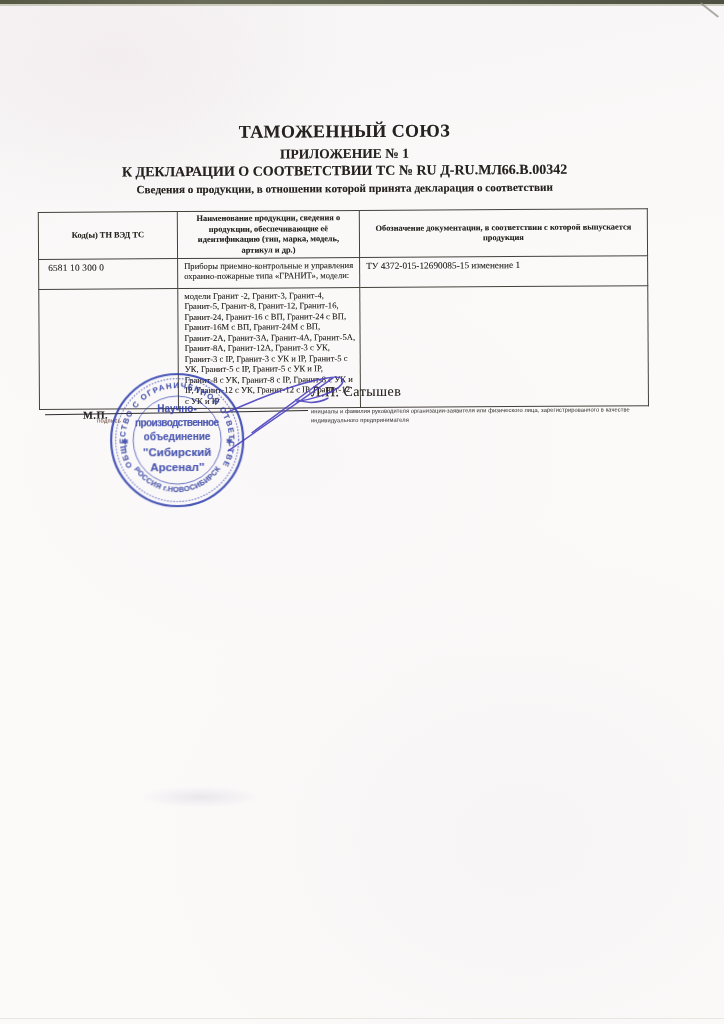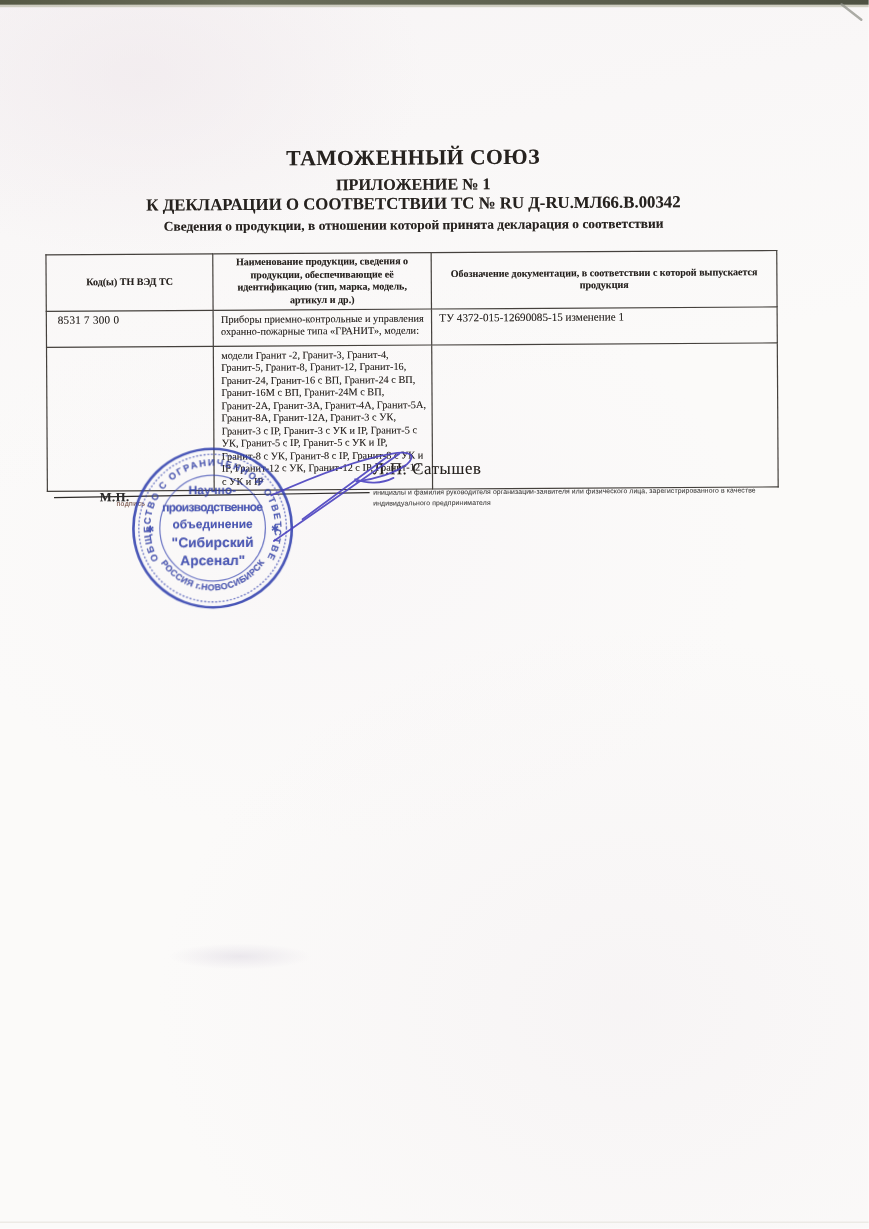--- a/index.html
+++ b/index.html
@@ -79,21 +79,21 @@
           <col style="width:182px">
           <col style="width:288px">
         </colgroup>
       <tbody>
           <tr class="hdr">
         <td>Код(ы) ТН ВЭД ТС</td>
         <td>Наименование продукции, сведения о продукции, обеспечивающие её идентификацию (тип, марка, модель, артикул и др.)</td>
         <td>Обозначение документации, в соответствии с которой выпускается продукция</td>
       </tr>
       <tr class="row1">
-        <td class="cell-code">8531 7 300 0</td>
+        <td class="cell-code">6581 10 300 0</td>
         <td class="cell-name">Приборы приемно-контрольные и управления охранно-пожарные типа «ГРАНИТ», модели:</td>
         <td class="cell-doc">ТУ 4372-015-12690085-15 изменение 1</td>
       </tr>
       <tr class="row2">
         <td class="cell-code"></td>
         <td class="cell-name">модели Гранит -2, Гранит-3, Гранит-4, Гранит-5, Гранит-8, Гранит-12, Гранит-16, Гранит-24, Гранит-16 с ВП, Гранит-24 с ВП, Гранит-16М с ВП, Гранит-24М с ВП, Гранит-2А, Гранит-3А, Гранит-4А, Гранит-5А, Гранит-8А, Гранит-12А, Гранит-3 с УК, Гранит-3 с IP, Гранит-3 с УК и IP, Гранит-5 с УК, Гранит-5 с IP, Гранит-5 с УК и IP, Гранит-8 с УК, Гранит-8 с IP, Гранит-8 с УК и IP, Гранит-12 с УК, Гранит-12 с IP, Гранит-12 с УК и IP</td>
         <td class="cell-doc"></td>
       </tr>
     </tbody>
       </table>

